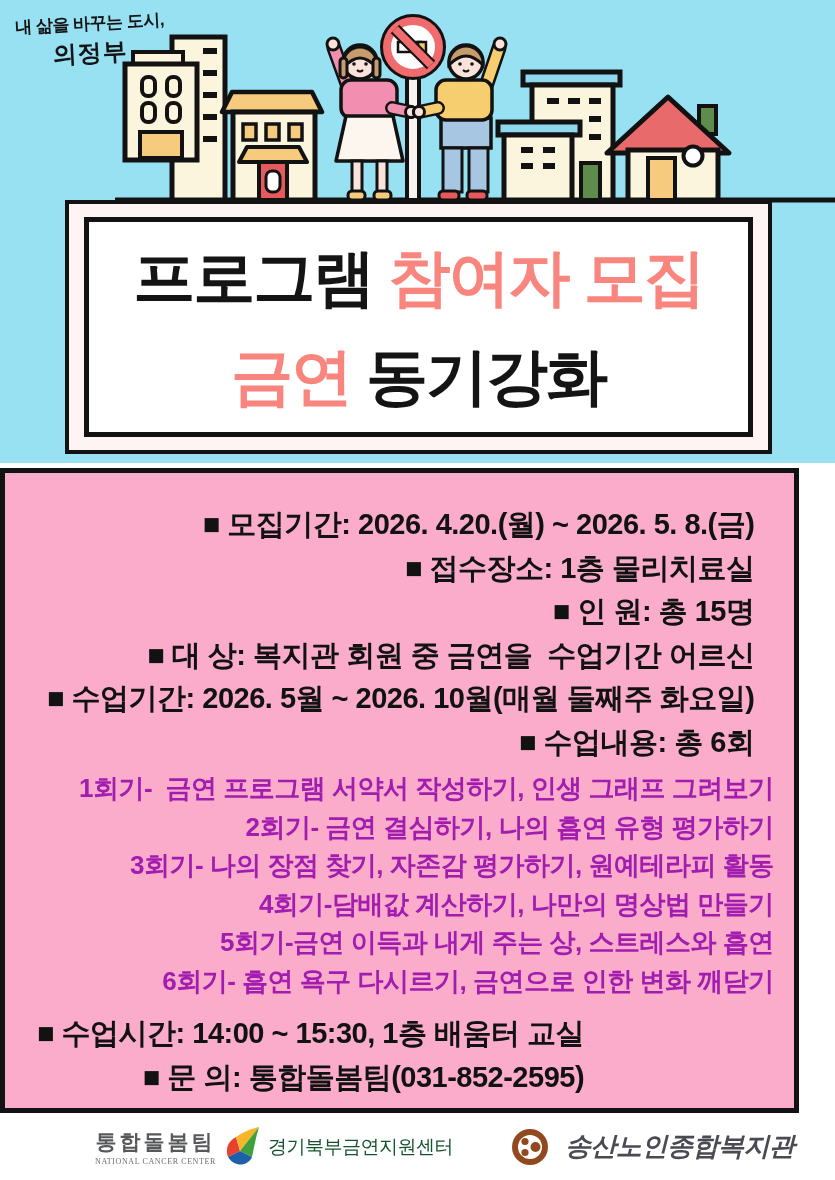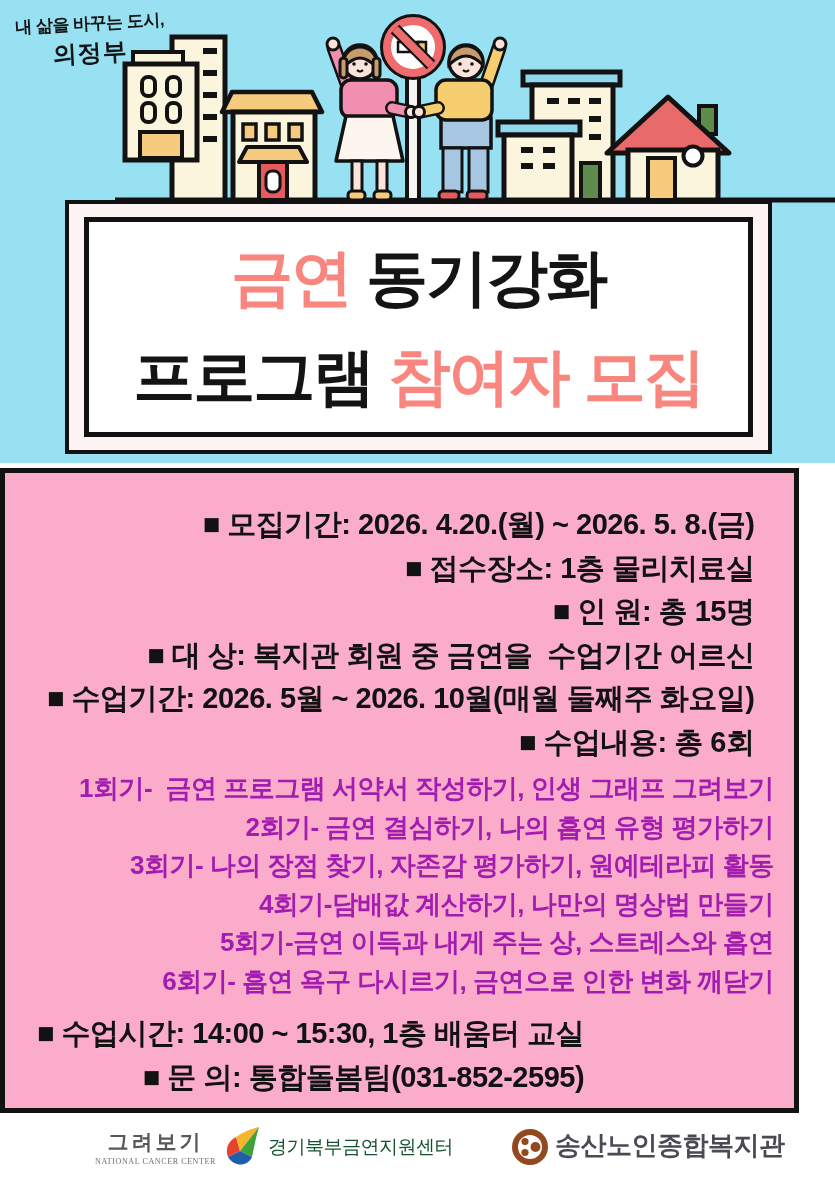--- a/index.html
+++ b/index.html
@@ -51,21 +51,21 @@
   .footer {
     position:absolute; left:0; top:1113px; width:835px; height:67px; background:#ffffff;
     display:flex; align-items:center;
   }
   .ncc-group { margin-left:95px; display:flex; align-items:center; }
   .ncc-text  { display:flex; flex-direction:column; align-items:center; }
   .ncc-kr { font-size:21px; font-weight:700; color:#57585a; letter-spacing:3px; }
   .ncc-en { font-size:8px; color:#6d6e70; font-family:"Liberation Serif", serif; letter-spacing:0.6px; margin-top:1px; }
   .ncc-leaf { margin:0 6px 0 6px; }
   .center-name { font-size:19px; font-weight:400; color:#14532d; letter-spacing:-0.5px; }
-  .songsan-group { margin-left:58px; display:flex; gap:6px; }
+  .songsan-group { margin-left:58px; display:flex; align-items:center; gap:16px;font-style:italic; }
   .songsan-name { font-size:26px; font-weight:700; color:#4a4b52; letter-spacing:-0.5px; }
 </style>
 </head>
 <body>
 
 <div class="poster">
 
   <div class="hero">
 
     <svg class="illu" width="835" height="208" viewBox="0 0 835 208">
@@ -184,22 +184,22 @@
       </g>
     </svg>
 
     <div class="city-logo">
       <div class="city-line1">내 삶을 바꾸는 도시,</div>
       <div class="city-line2">의정부</div>
     </div>
 
     <div class="title-box">
       <div class="title-inner">
+        <div class="title-line"><span>프로그램 </span><span class="accent">참여자 모집</span></div>
         <div class="title-line"><span class="accent">금연</span><span> 동기강화</span></div>
-        <div class="title-line"><span>프로그램 </span><span class="accent">참여자 모집</span></div>
       </div>
     </div>
   </div>
 
   <div class="panel">
 
     <div class="info-top">
       <div class="info-line">■ 모집기간: 2026. 4.20.(월) ~ 2026. 5. 8.(금)</div>
       <div class="info-line">■ 접수장소: 1층 물리치료실</div>
       <div class="info-line">■ 인 원: 총 15명</div>
@@ -220,21 +220,21 @@
     <div class="info-bottom">
       <div class="info-line">■ 수업시간: 14:00 ~ 15:30, 1층 배움터 교실</div>
       <div class="info-line">■ 문 의: 통합돌봄팀(031-852-2595)</div>
     </div>
   </div>
 
   <div class="footer">
 
     <div class="ncc-group">
       <div class="ncc-text">
-        <div class="ncc-kr">그려보기</div>
+        <div class="ncc-kr">통합돌봄팀</div>
         <div class="ncc-en">NATIONAL CANCER CENTER</div>
       </div>
       <svg class="ncc-leaf" width="40" height="44" viewBox="0 0 40 44">
         <path d="M18,26 L14,12 C6,16 3,24 6,32 Z" fill="#e8412e"></path>
         <path d="M18,26 L14,12 C20,8 28,4 37,2 Z" fill="#f7b52c"></path>
         <path d="M18,26 L37,2 C34,12 32,22 30,32 Z" fill="#3fa13c"></path>
         <path d="M18,26 L30,32 C26,41 13,43 6,32 Z" fill="#1f5faa"></path>
       </svg>
       <div class="center-name">경기북부금연지원센터</div>
     </div>

